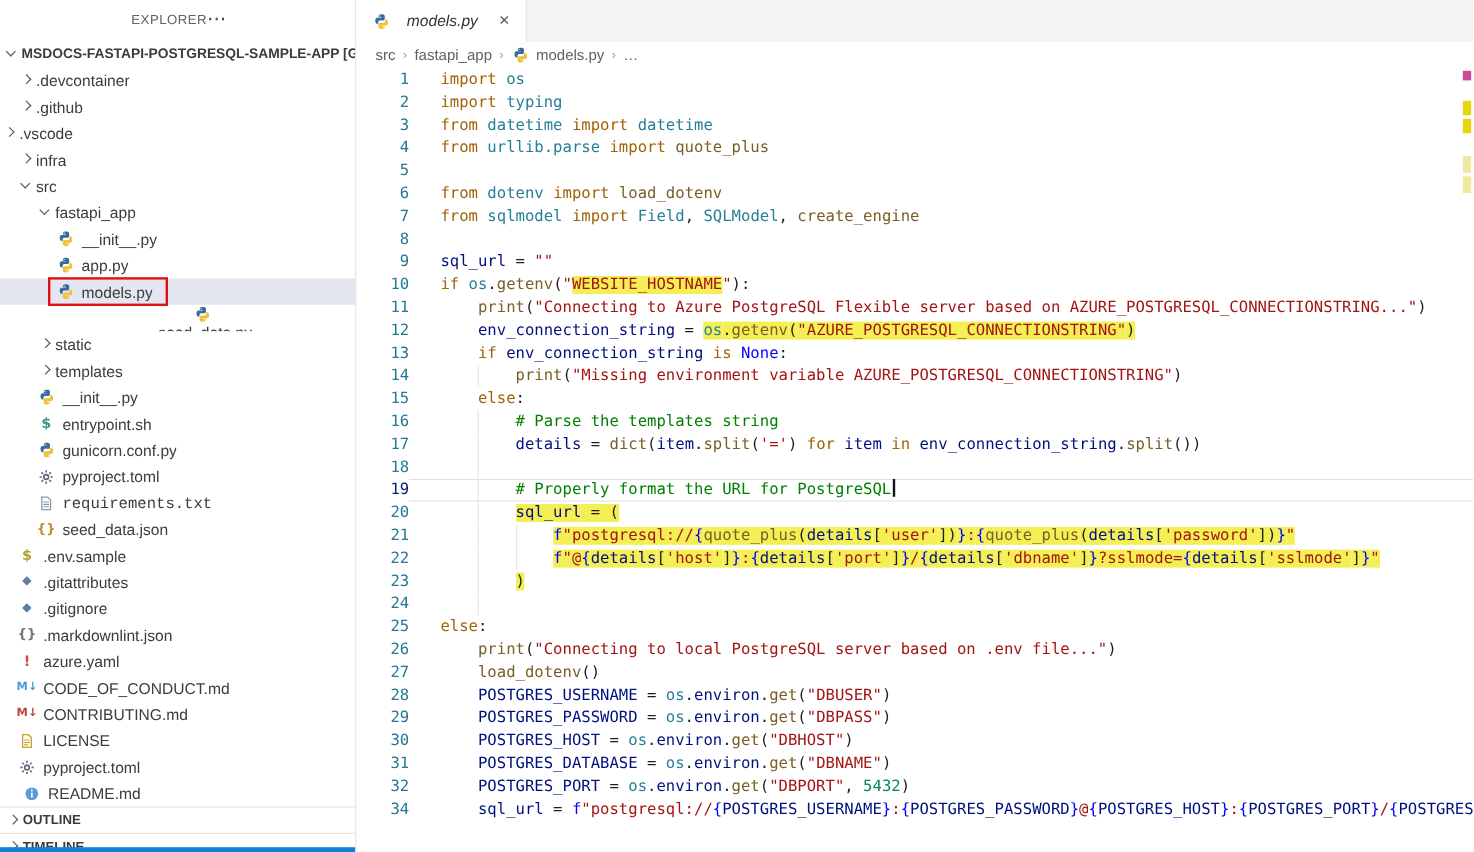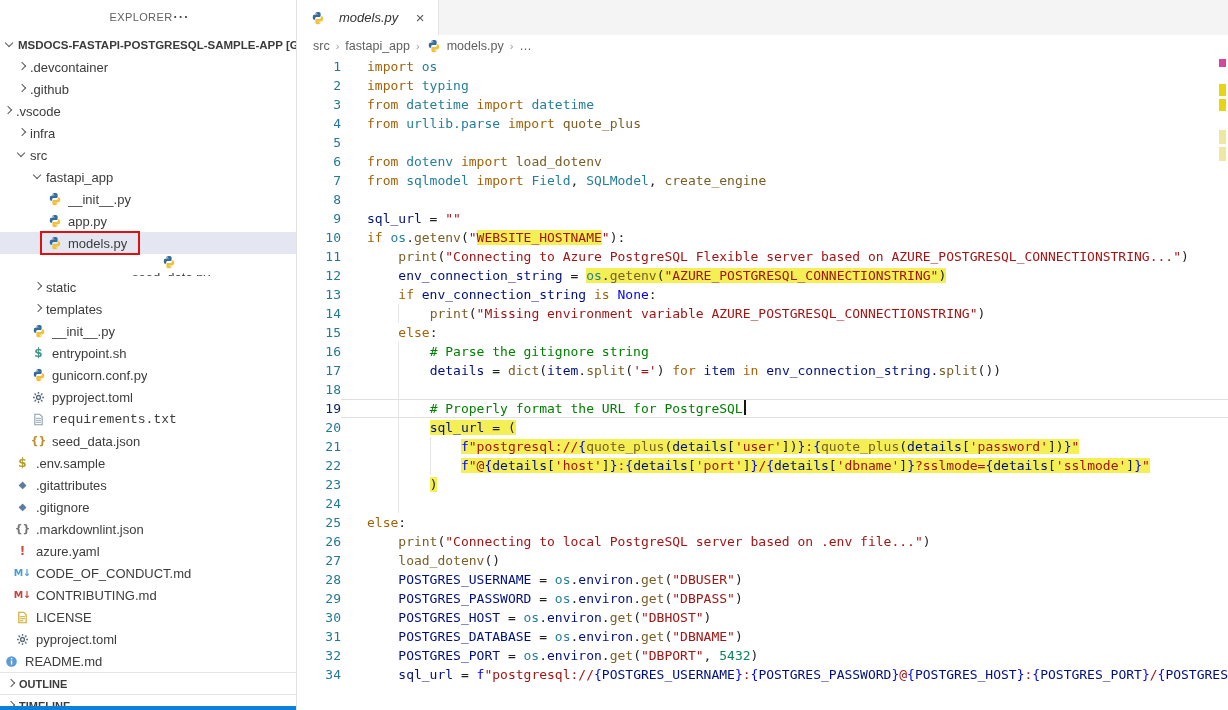--- a/index.html
+++ b/index.html
@@ -245,21 +245,21 @@
         </div>
         <div class="row" style="padding-left: 14px;">
           <span class="icon">
             <svg width="13" height="13" viewBox="0 0 16 16" fill="none" stroke="#5a6b7b" stroke-width="1.7">
               <circle cx="8" cy="8" r="2.4"></circle>
               <path d="M8 1.2v2.2M8 12.6v2.2M1.2 8h2.2M12.6 8h2.2M3.2 3.2l1.6 1.6M11.2 11.2l1.6 1.6M3.2 12.8l1.6-1.6M11.2 4.8l1.6-1.6"></path>
             </svg>
           </span>
           <span class="label">pyproject.toml</span>
         </div>
-        <div class="row" style="padding-left: 3px;">
+        <div class="row" style="padding-left: 18px;">
           <span class="icon">
             <svg width="13" height="13" viewBox="0 0 16 16">
               <circle cx="8" cy="8" r="6.5" fill="#5a9bd8"></circle>
               <rect x="7.2" y="6.8" width="1.7" height="5" fill="#fff"></rect>
               <rect x="7.2" y="3.6" width="1.7" height="1.9" fill="#fff"></rect>
             </svg>
           </span>
           <span class="label">README.md</span>
         </div>
       </div>
@@ -367,21 +367,21 @@
           <div class="cl">
             <span class="ln">14</span>
             <span class="lc"><span class="guide" style="left: calc(4ch + 26px);"></span><span class="tk-p">        </span><span class="tk-f">print</span><span class="tk-p">(</span><span class="tk-s">"Missing environment variable AZURE_POSTGRESQL_CONNECTIONSTRING"</span><span class="tk-p">)</span></span>
           </div>
           <div class="cl">
             <span class="ln">15</span>
             <span class="lc"><span class="tk-p">    </span><span class="tk-k">else</span><span class="tk-p">:</span></span>
           </div>
           <div class="cl">
             <span class="ln">16</span>
-            <span class="lc"><span class="guide" style="left: calc(4ch + 26px);"></span><span class="tk-p">        </span><span class="tk-c"># Parse the gitignore string</span></span>
+            <span class="lc"><span class="guide" style="left: calc(4ch + 26px);"></span><span class="tk-p">        </span><span class="tk-c"># Parse the templates string</span></span>
           </div>
           <div class="cl">
             <span class="ln">17</span>
             <span class="lc"><span class="guide" style="left: calc(4ch + 26px);"></span><span class="tk-p">        </span><span class="tk-v">details</span><span class="tk-p"> = </span><span class="tk-f">dict</span><span class="tk-p">(</span><span class="tk-v">item</span><span class="tk-p">.</span><span class="tk-f">split</span><span class="tk-p">(</span><span class="tk-s">'='</span><span class="tk-p">) </span><span class="tk-k">for</span><span class="tk-p"> </span><span class="tk-v">item</span><span class="tk-p"> </span><span class="tk-k">in</span><span class="tk-p"> </span><span class="tk-v">env_connection_string</span><span class="tk-p">.</span><span class="tk-f">split</span><span class="tk-p">())</span></span>
           </div>
           <div class="cl">
             <span class="ln">18</span>
             <span class="lc"><span class="guide" style="left: calc(4ch + 26px);"></span></span>
           </div>
           <div class="cl cur">

